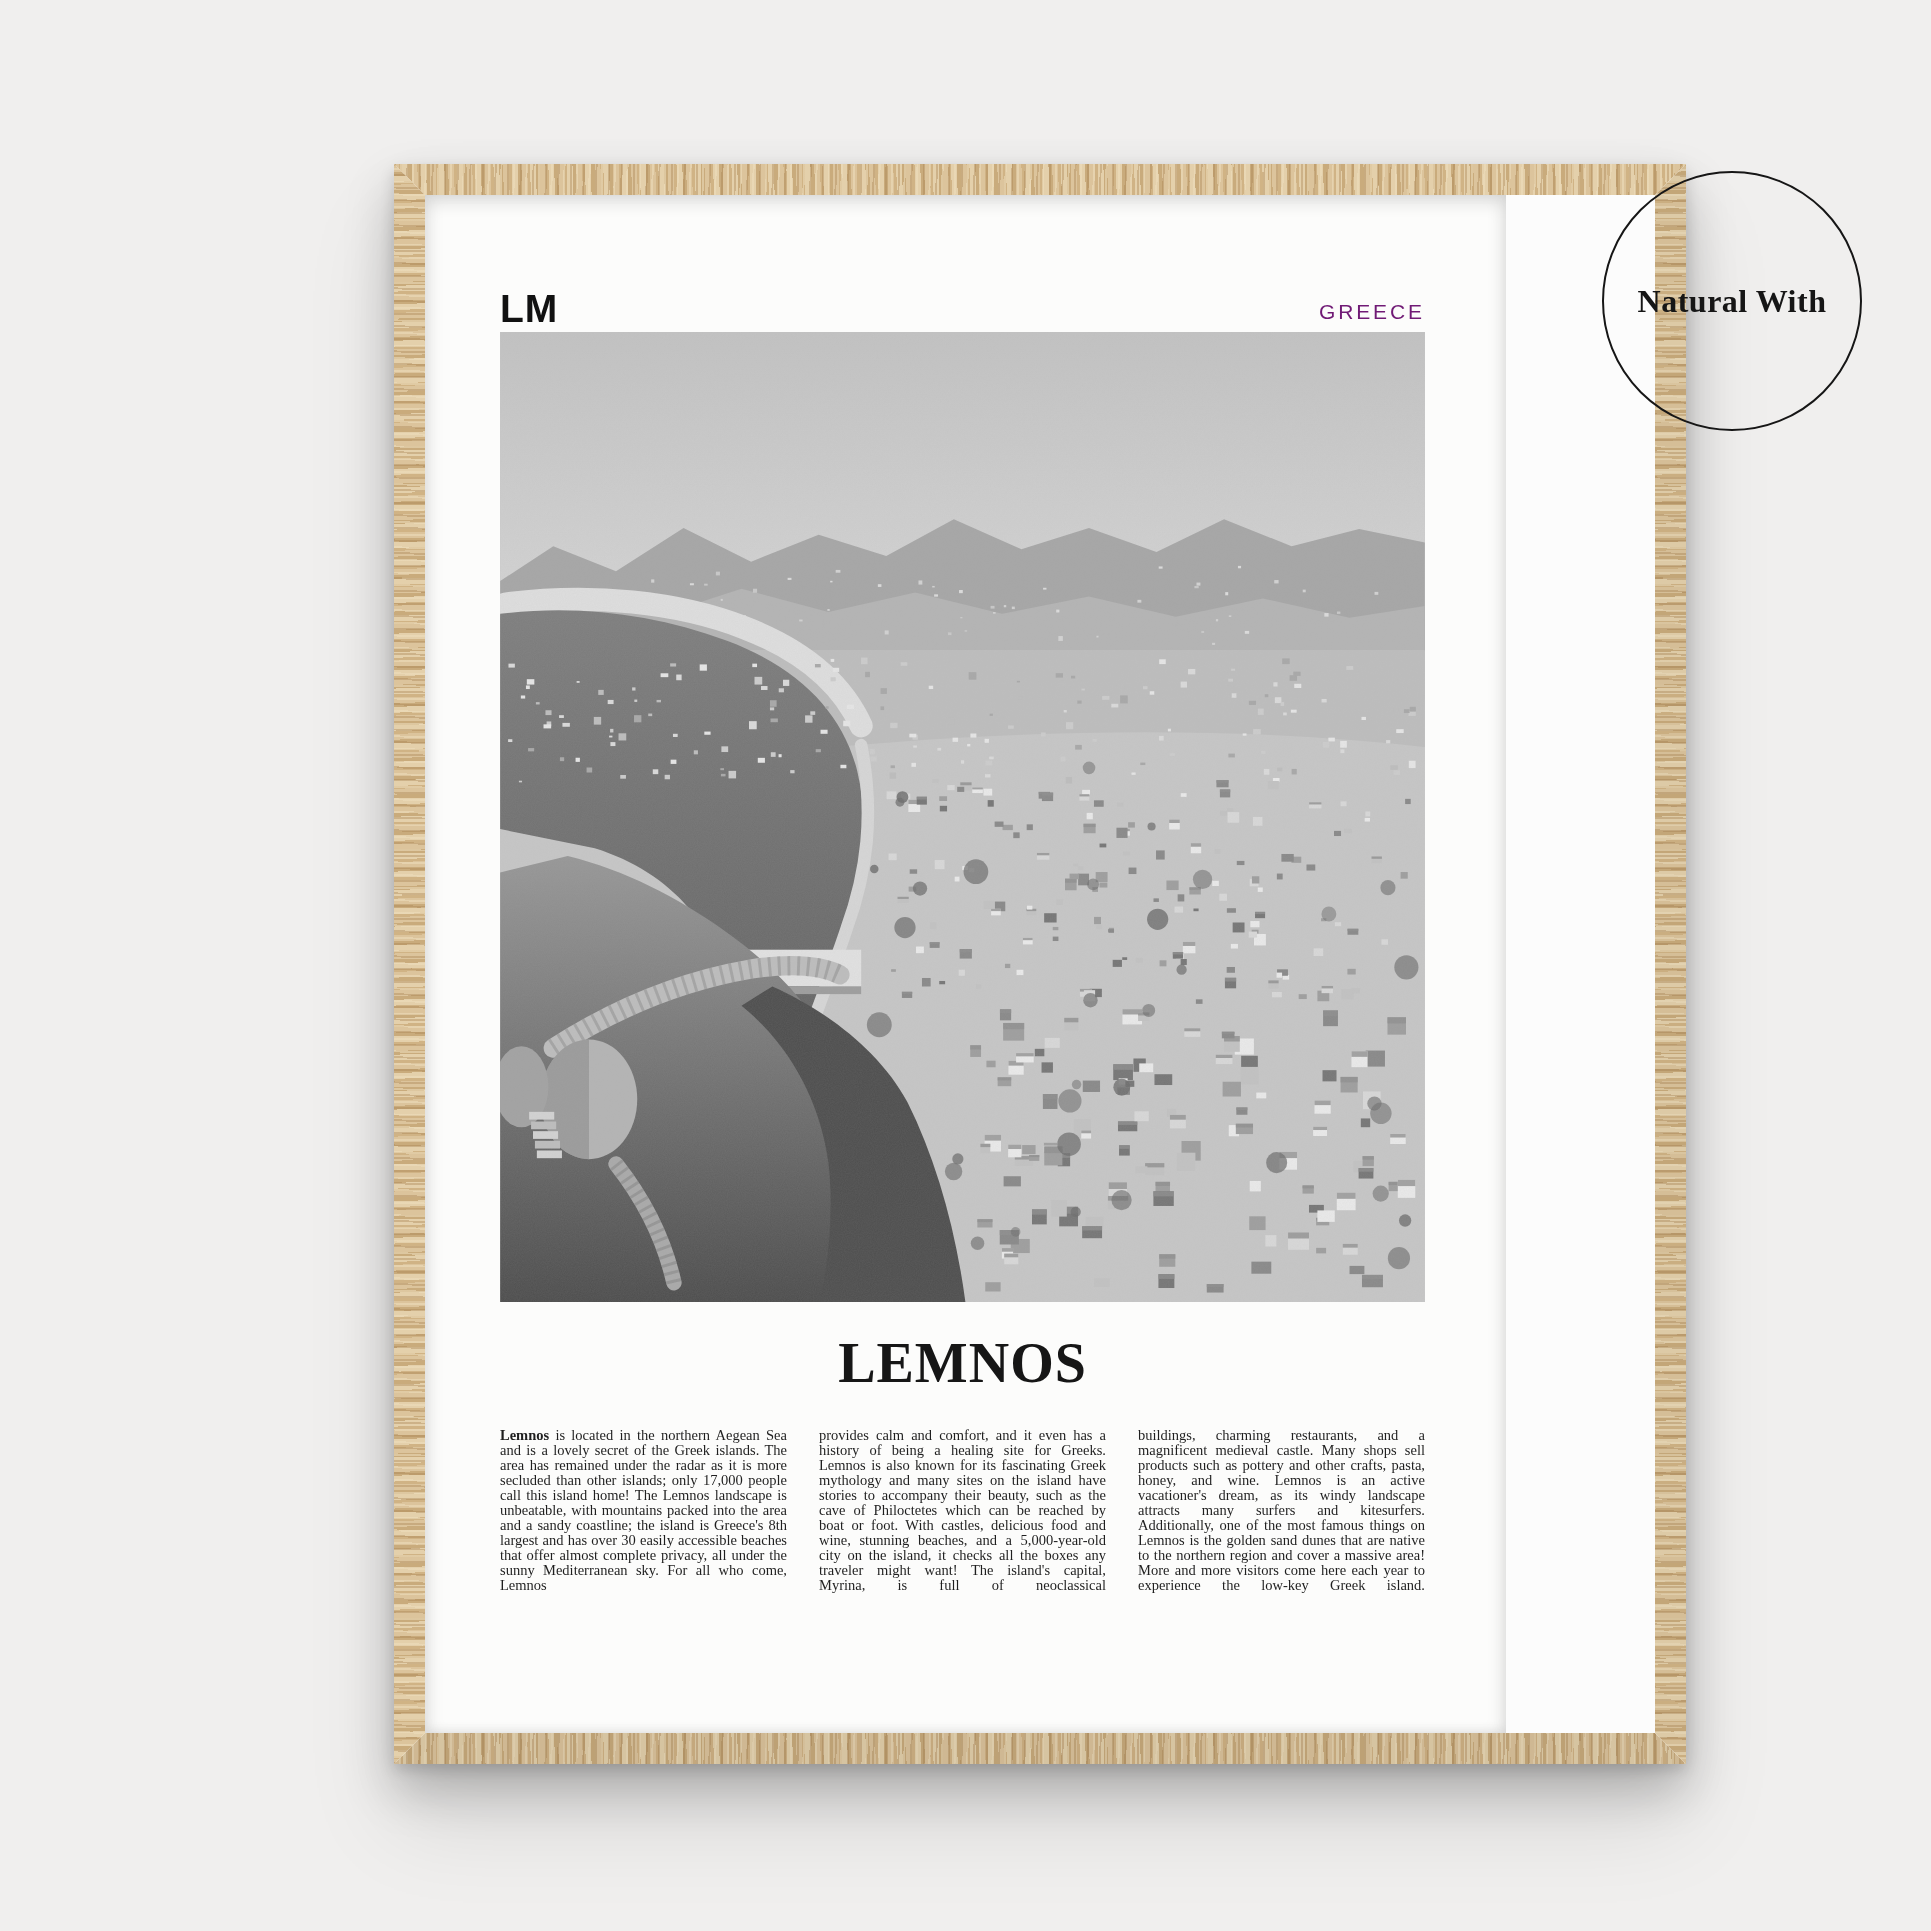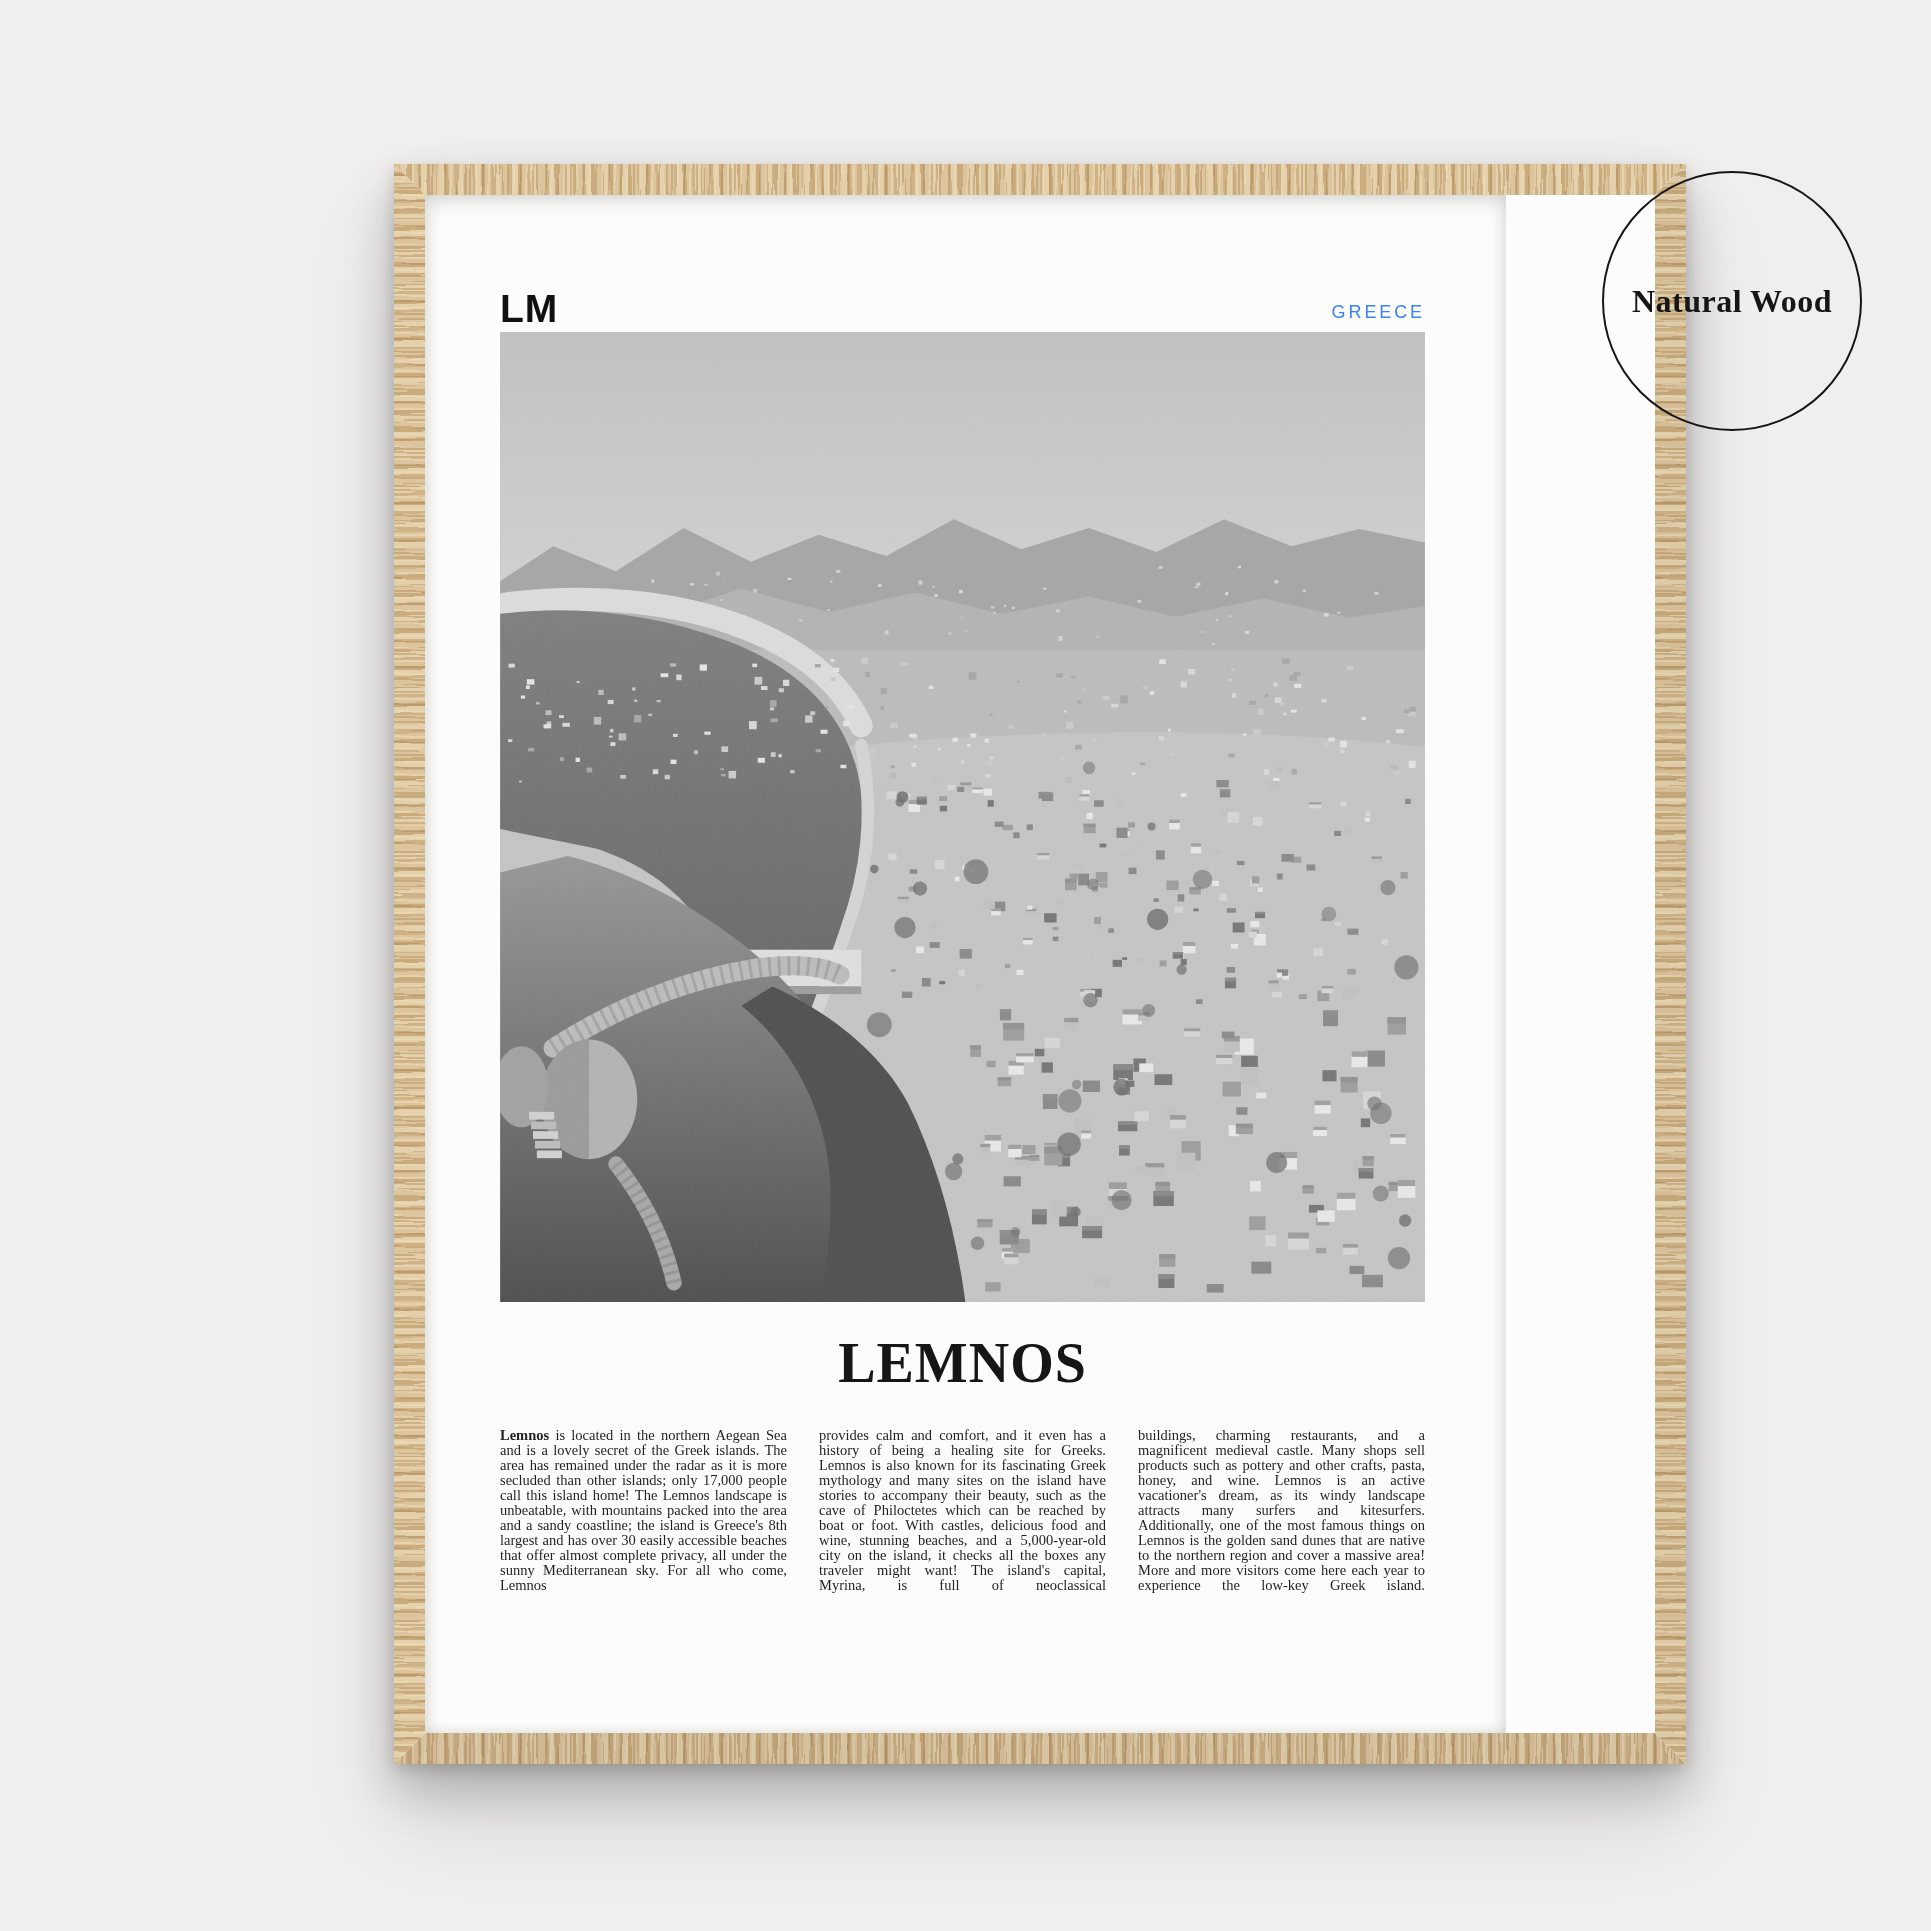--- a/index.html
+++ b/index.html
@@ -42,21 +42,21 @@
                inset 8.7px 0 13.5px rgba(0,0,0,.045), inset -8.7px 0 13.5px rgba(0,0,0,.045);
   }
   .logo{
     position:absolute;left:75px;top:96px;
     font-family:"Liberation Sans", sans-serif;font-weight:bold;
     font-size:39px;line-height:35px;letter-spacing:1px;color:#111;
   }
   .country{
     position:absolute;right:81px;top:109px;
     font-family:"Liberation Sans", sans-serif;font-weight:normal;
-    font-size:18px;line-height:16.4px;letter-spacing:2.9px;color:#3b82f6;
+    font-size:21px;line-height:16.4px;letter-spacing:2.9px;color:#701a75;
   }
   .photo{
     position:absolute;left:75px;top:137px;width:925px;height:970px;overflow:hidden;
     background:#c9c9c9;
   }
   .photo svg{display:block;}
   .title{
     position:absolute;left:75px;top:1139px;width:925px;
     text-align:center;font-weight:bold;font-size:56px;line-height:58px;
     letter-spacing:1px;color:#161616;
@@ -776,15 +776,15 @@
     </div>
   </div>
 
   <div class="bar grain-h bar-top"></div>
   <div class="bar grain-h bar-bottom"></div>
   <div class="bar grain-v bar-left"></div>
   <div class="bar grain-v bar-right"></div>
 </div>
 
 <div class="badge">
-  <span>Natural Wood</span>
+  <span>Natural With</span>
 </div>
 
 
 </body></html>

